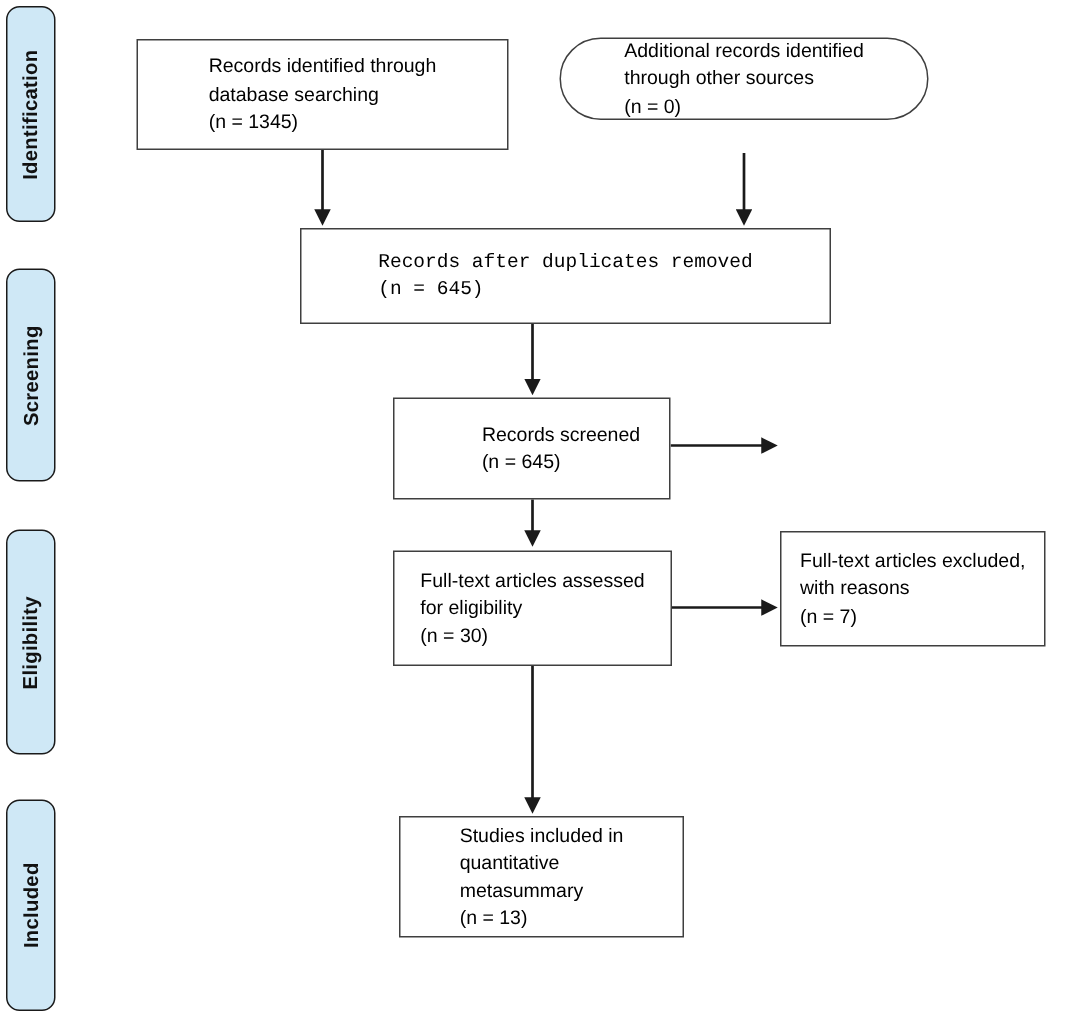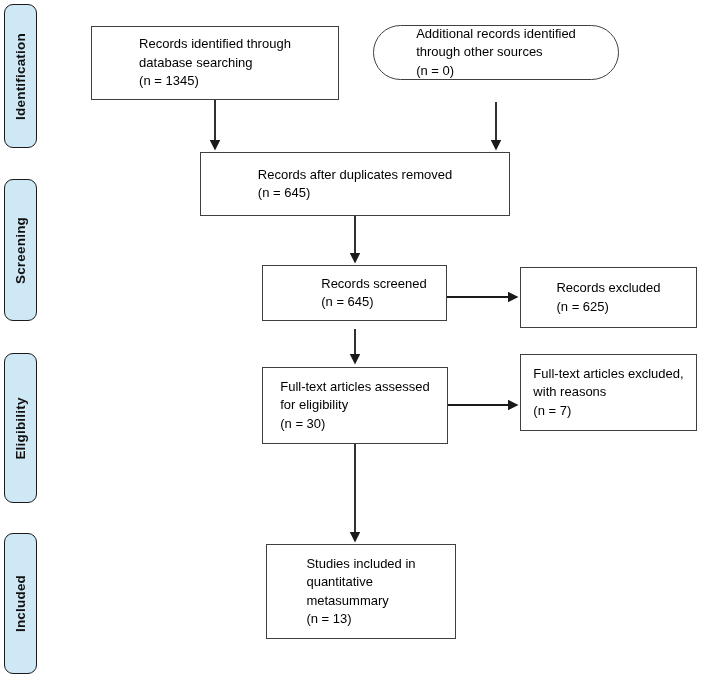--- a/index.html
+++ b/index.html
@@ -52,26 +52,26 @@
     justify-content: center;
     text-align: left;
     font-size: 13px;
     line-height: 1.42;
     color: #000000;
     white-space: pre-line;
     padding: 2px 6px;
   }
   .box-identified        { left: 91px;  top: 26px;  width: 248px; height: 74px; }
   .box-additional        { left: 373px; top: 25px;  width: 246px; height: 55px; border-radius: 29px; }
-  .box-after-duplicates  { left: 200px; top: 152px; width: 310px; height: 64px; }
-  .box-screened          { left: 262px; top: 265px; width: 185px; height: 56px; padding-left: 45px; }
+  .box-after-duplicates  { left: 200px; top: 152px; width: 354px; height: 64px; font-family: Liberation Mono, monospace; }
+  .box-screened          { left: 262px; top: 265px; width: 185px; height: 68px; padding-left: 45px; }
   .box-excluded          { left: 520px; top: 267px; width: 177px; height: 61px; }
   .box-fulltext-assessed { left: 262px; top: 367px; width: 186px; height: 77px; }
   .box-fulltext-excluded { left: 520px; top: 354px; width: 177px; height: 77px; }
-  .box-included-studies  { left: 266px; top: 544px; width: 190px; height: 95px; }
+  .box-included-studies  { left: 266px; top: 544px; width: 190px; height: 81px; }
 </style>
 </head>
 <body>
 
 <div class="canvas">
 
   <svg class="arrows" viewBox="0 0 710 685" xmlns="http://www.w3.org/2000/svg">
     <defs>
       <marker id="ah" markerWidth="11" markerHeight="11" refX="8.5" refY="5.5" orient="auto" markerUnits="userSpaceOnUse">
         <path d="M0,0 L11,5.5 L0,11 Z" fill="#1a1a1a"></path>
@@ -108,22 +108,20 @@
   <div class="flow-box box-additional">Additional records identified
 through other sources
 (n = 0)</div>
 
   <div class="flow-box box-after-duplicates">Records after duplicates removed
 (n = 645)</div>
 
   <div class="flow-box box-screened">Records screened
 (n = 645)</div>
 
-  <div class="flow-box box-excluded">Records excluded
-(n = 625)</div>
 
   <div class="flow-box box-fulltext-assessed">Full-text articles assessed
 for eligibility
 (n = 30)</div>
 
   <div class="flow-box box-fulltext-excluded">Full-text articles excluded,
 with reasons
 (n = 7)</div>
 
   <div class="flow-box box-included-studies">Studies included in

